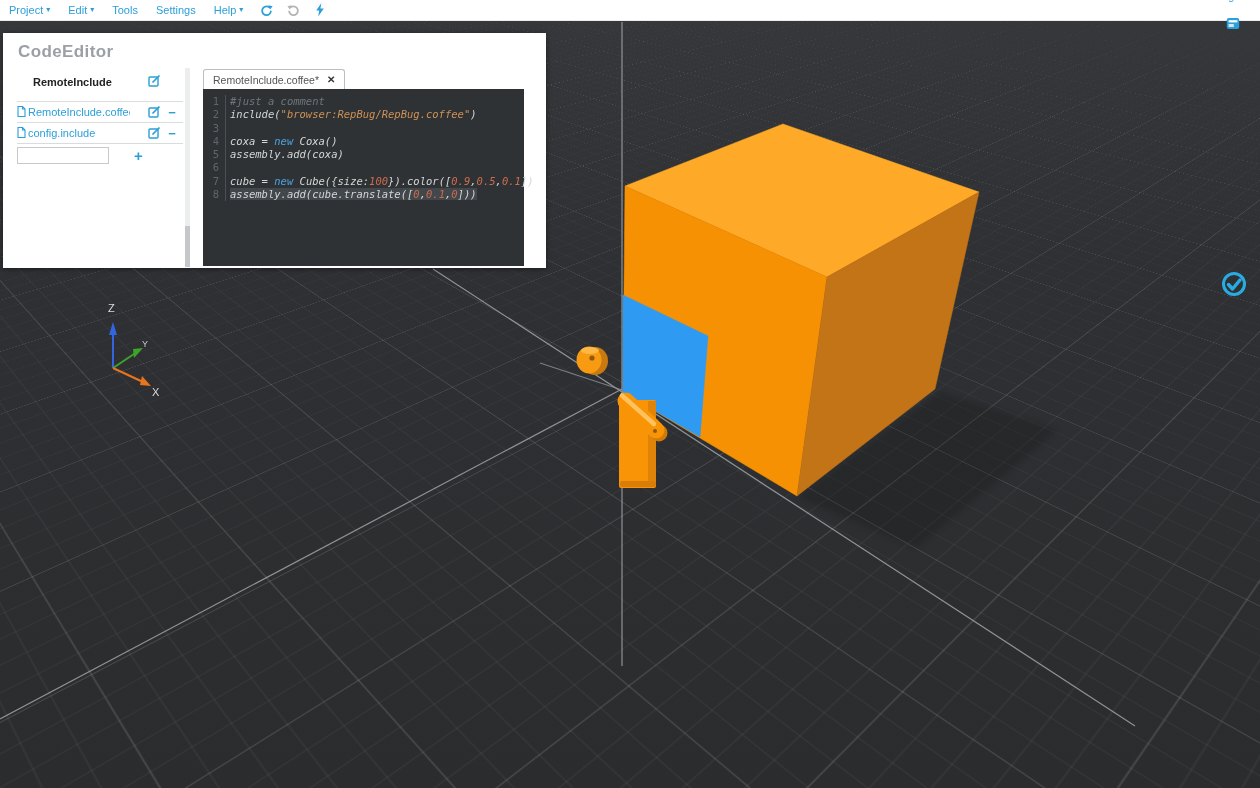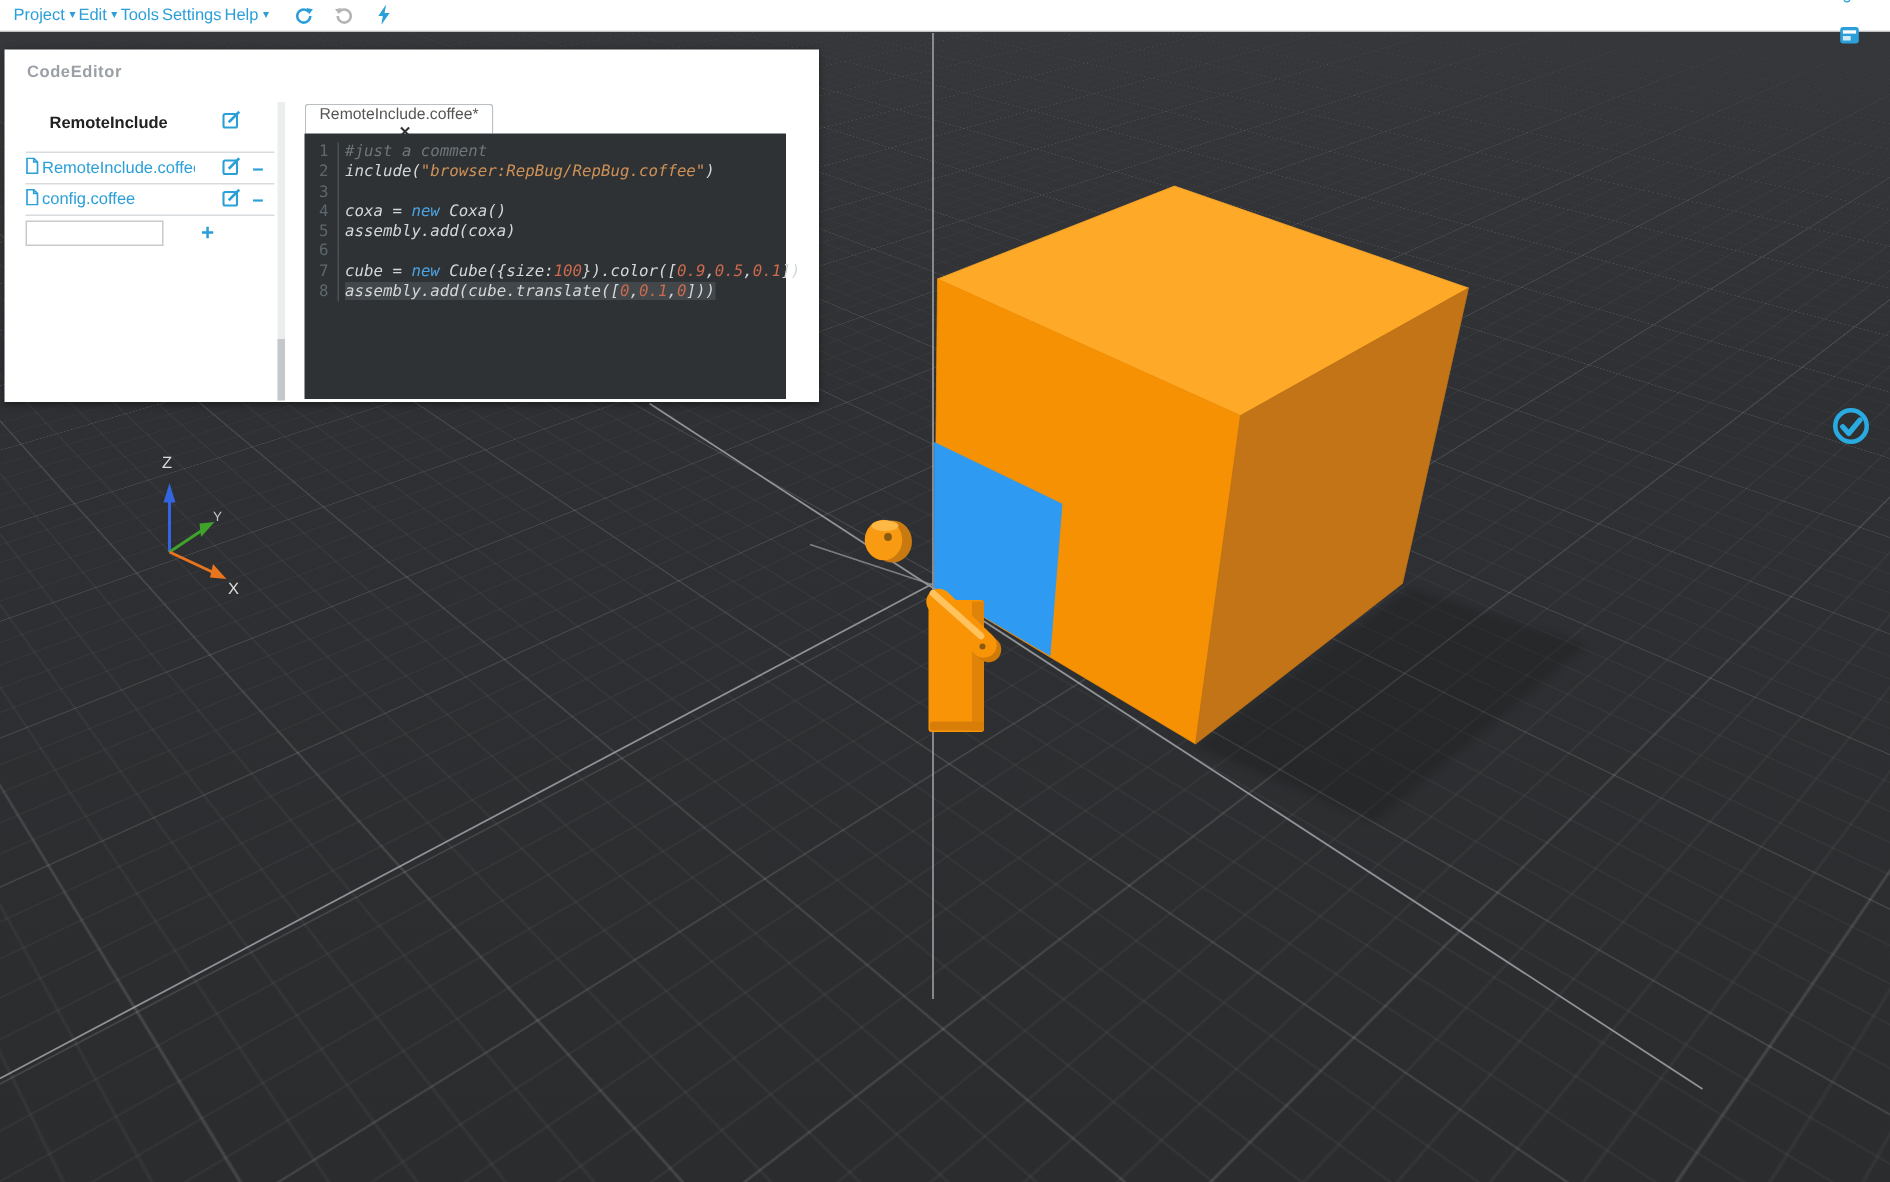--- a/index.html
+++ b/index.html
@@ -3,21 +3,21 @@
 <meta charset="utf-8">
 <style>
   * { margin:0; padding:0; box-sizing:border-box; }
   html,body { width:1260px; height:788px; overflow:hidden; background:#2b2d30;
               font-family:"Liberation Sans", sans-serif; }
 
   
   .topbar { position:absolute; left:0; top:0; width:1260px; height:21px; background:#fff;
             border-bottom:1px solid #ececec; display:flex; align-items:center; z-index:40;
             font-size:11px; }
-  .menu-left { display:flex; align-items:center; gap:2px; padding-left:9px; }
+  .menu-left { display:flex; align-items:center; gap:18px; padding-left:9px; }
   .menu-item { color:#2b9fd8; cursor:pointer; display:flex; align-items:center; gap:3px; }
   .caret { font-size:8px; color:#2b9fd8; line-height:1; }
   .bar-icons { display:flex; align-items:center; gap:13px; margin-left:16px; }
   .bar-icon { width:14px; height:14px; display:flex; align-items:center; justify-content:center;
               font-size:12px; cursor:pointer; }
   .menu-right { margin-left:auto; display:flex; align-items:center; gap:14px; padding-right:10px;flex-direction:column; }
 
   
   .viewport { position:absolute; left:0; top:21px; width:1260px; height:767px; overflow:hidden;
               background:linear-gradient(180deg,#35373a 0%, #2e3033 32%, #2a2c2e 100%); }
@@ -32,21 +32,21 @@
              linear-gradient(90deg, rgba(255,255,255,0.042) 1px, transparent 1px);
            background-size:130px 130px,130px 130px,26px 26px,26px 26px;
            -webkit-mask-image: radial-gradient(circle at 50% 50%, #000 0 1150px, rgba(0,0,0,0.45) 1800px, rgba(0,0,0,0.12) 2199px);
                    mask-image: radial-gradient(circle at 50% 50%, #000 0 1150px, rgba(0,0,0,0.45) 1800px, rgba(0,0,0,0.12) 2199px);
          }
   .scene-svg { position:absolute; left:0; top:0; }
 
   
   .panel { position:absolute; left:3px; top:33px; width:543px; height:235px; background:#fff;
            z-index:30; box-shadow:0 1px 5px rgba(0,0,0,0.45); }
-  .panel-title { position:absolute; left:15px; top:9px; font-size:11px; font-weight:bold;
+  .panel-title { position:absolute; left:15px; top:9px; font-size:17px; font-weight:bold;
                  color:#9aa0a5; letter-spacing:0.4px; }
   .sidebar { position:absolute; left:14px; top:38px; width:166px; }
   .sb-header { display:flex; align-items:center; height:22px; }
   .sb-header .proj-name { font-size:11px; font-weight:bold; color:#222;padding-left:16px; }
   .sb-header .edit-ic { margin-left:auto; margin-right:22px; }
   .sb-rows { margin-top:8px; border-top:1px solid #d8dcdf; }
   .sb-row { display:flex; align-items:center; height:21px; border-bottom:1px solid #d8dcdf;
             font-size:11px; }
   .sb-row .fname { color:#2b9fd8; cursor:pointer; margin-left:2px; white-space:nowrap;
                    overflow:hidden; max-width:102px; }
@@ -56,21 +56,21 @@
   .sb-add { display:flex; align-items:center; margin-top:3px; }
   .sb-add input { width:92px; height:17px; border:1px solid #c6cacd; font-size:11px; padding:0 3px;
                   outline:none; color:#333; }
   .sb-add .plus { margin-left:25px; color:#2b9fd8; font-weight:bold; font-size:15px; cursor:pointer; }
   .vscroll { position:absolute; left:182px; top:35px; width:5px; height:199px; background:#eceded; }
   .vscroll .thumb { position:absolute; left:0; bottom:0; width:5px; height:41px; background:#c5c8ca; }
 
   .tab { position:absolute; left:200px; top:36px; height:20px; background:#fff;
          border:1px solid #b9bec2; border-bottom:none; border-radius:3px 3px 0 0;
          display:flex; align-items:center; padding:0 9px; font-size:10.5px; color:#555;
-         cursor:pointer;flex-direction:column; }
+         cursor:pointer; }
   .tab .close { margin-left:8px; color:#333; font-weight:bold; font-size:10px; cursor:pointer; }
 
   .editor { position:absolute; left:200px; top:56px; width:321px; height:177px; background:#2e3234;
             font-family:"DejaVu Sans Mono", monospace; font-size:10.5px; line-height:13.3px;
             padding-top:6px; cursor:text; }
   .cl { display:flex; height:13.3px; white-space:pre; }
   .ln { width:23px; padding-right:6px; text-align:right; color:#5e676d; flex:none;
         border-right:1px solid #4a5156; }
   .ct { padding-left:4px; color:#d4d6d7;font-style:italic; }
   .tok-plain   { color:#d4d6d7; }
@@ -226,21 +226,21 @@
   <rect x="1" y="3" width="9" height="9" rx="1" fill="none" stroke="#2b9fd8" stroke-width="1.4"></rect>
   <line x1="4.5" y1="8.5" x2="11.5" y2="1.5" stroke="#2b9fd8" stroke-width="1.7"></line>
             </svg></span>
           <span class="rm">−</span>
         </div>
         <div class="sb-row">
           <span><svg width="9" height="11" viewBox="0 0 9 11">
   <path d="M1,0.5 h4.5 l2.5,2.5 v7.5 h-7 z" fill="none" stroke="#2b9fd8" stroke-width="1.1"></path>
   <path d="M5.5,0.5 v2.5 h2.5" fill="none" stroke="#2b9fd8" stroke-width="1.1"></path>
             </svg></span>
-          <span class="fname">config.coffee</span>
+          <span class="fname">config.include</span>
           <span class="edit-ic"><svg width="13" height="13" viewBox="0 0 13 13">
   <rect x="1" y="3" width="9" height="9" rx="1" fill="none" stroke="#2b9fd8" stroke-width="1.4"></rect>
   <line x1="4.5" y1="8.5" x2="11.5" y2="1.5" stroke="#2b9fd8" stroke-width="1.7"></line>
             </svg></span>
           <span class="rm">−</span>
         </div>
       </div>
     <div class="sb-add">
       <input type="text" value="" style="">
       <span class="plus">+</span>

